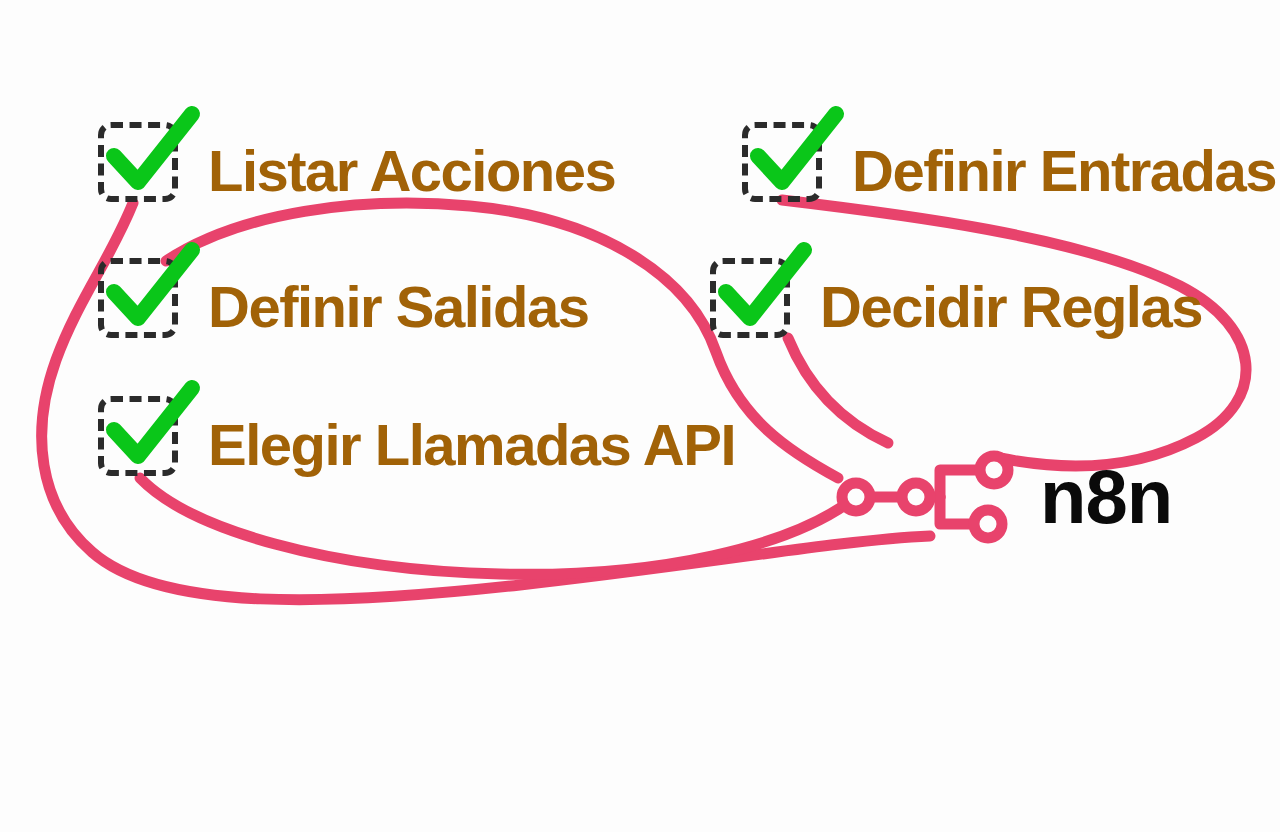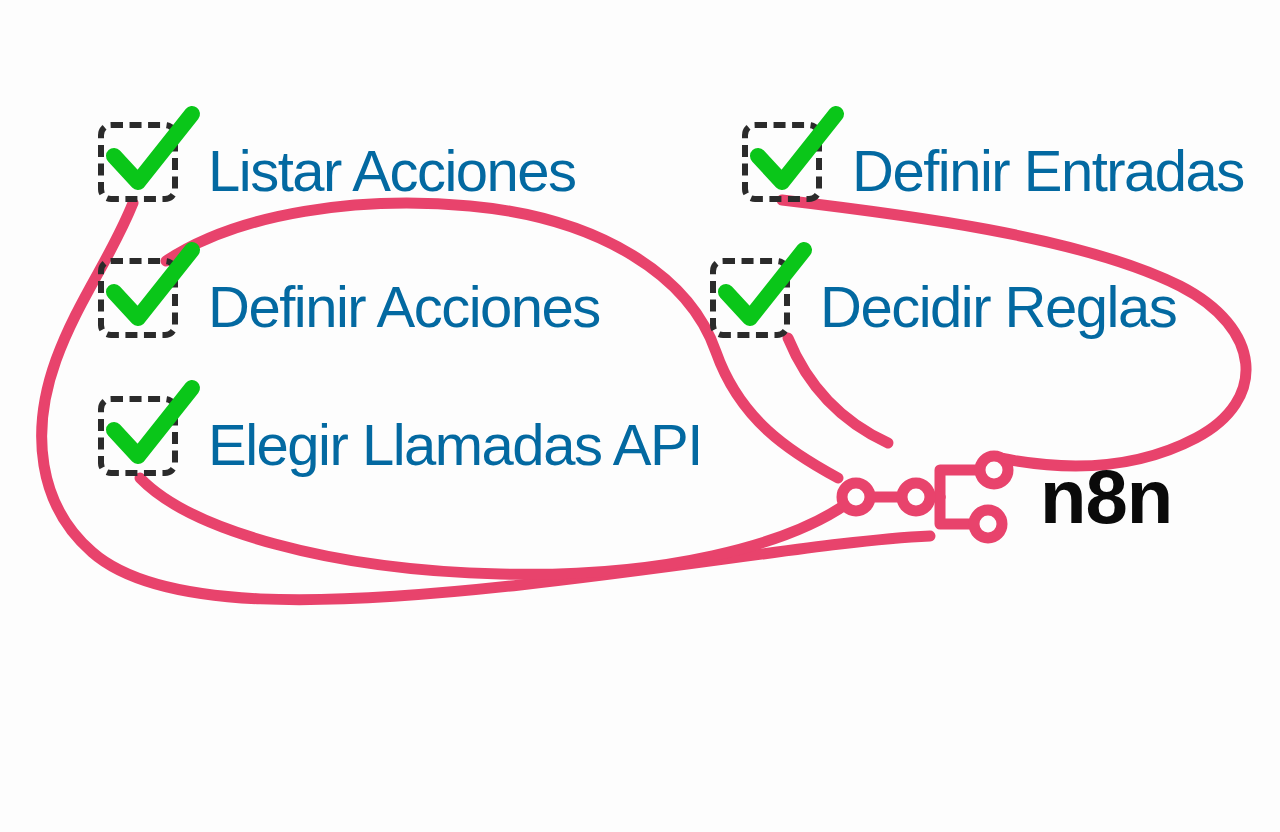--- a/index.html
+++ b/index.html
@@ -79,25 +79,25 @@
   .check-mark {
     position: absolute;
     left: 2px;
     top: -16px;
     width: 104px;
     height: 104px;
     overflow: visible;
   }
   .item-label {
     font-family: "Liberation Sans", sans-serif;
-    font-weight: normal;
+    font-weight: bold;
     font-size: 58px;
     line-height: 60px;
     letter-spacing: -1.5px;
-    color: #0369a1;
+    color: #a16207;
     margin-left: 30px;
     margin-top: 18px;
   }
   
   .pos-r1c1 { left: 98px;  top: 122px; }
   .pos-r2c1 { left: 98px;  top: 258px; }
   .pos-r3c1 { left: 98px;  top: 396px; }
   .pos-r1c2 { left: 742px; top: 122px; text-align: center; }
   .pos-r2c2 { left: 710px; top: 258px; }
 </style>
@@ -164,21 +164,21 @@
     <div class="item-label">Listar Acciones</div>
   </div>
 
   <div class="check-item pos-r2c1">
     <div class="check-box-wrap">
       <div class="check-box"></div>
       <svg class="check-mark" viewBox="0 0 104 104">
         <path d="M 14 50 L 38 76 L 92 8" fill="none" stroke="#0ac619" stroke-width="16" stroke-linecap="round" stroke-linejoin="round"></path>
       </svg>
     </div>
-    <div class="item-label">Definir Acciones</div>
+    <div class="item-label">Definir Salidas</div>
   </div>
 
   <div class="check-item pos-r3c1">
     <div class="check-box-wrap">
       <div class="check-box"></div>
       <svg class="check-mark" viewBox="0 0 104 104">
         <path d="M 14 50 L 38 76 L 92 8" fill="none" stroke="#0ac619" stroke-width="16" stroke-linecap="round" stroke-linejoin="round"></path>
       </svg>
     </div>
     <div class="item-label">Elegir Llamadas API</div>

